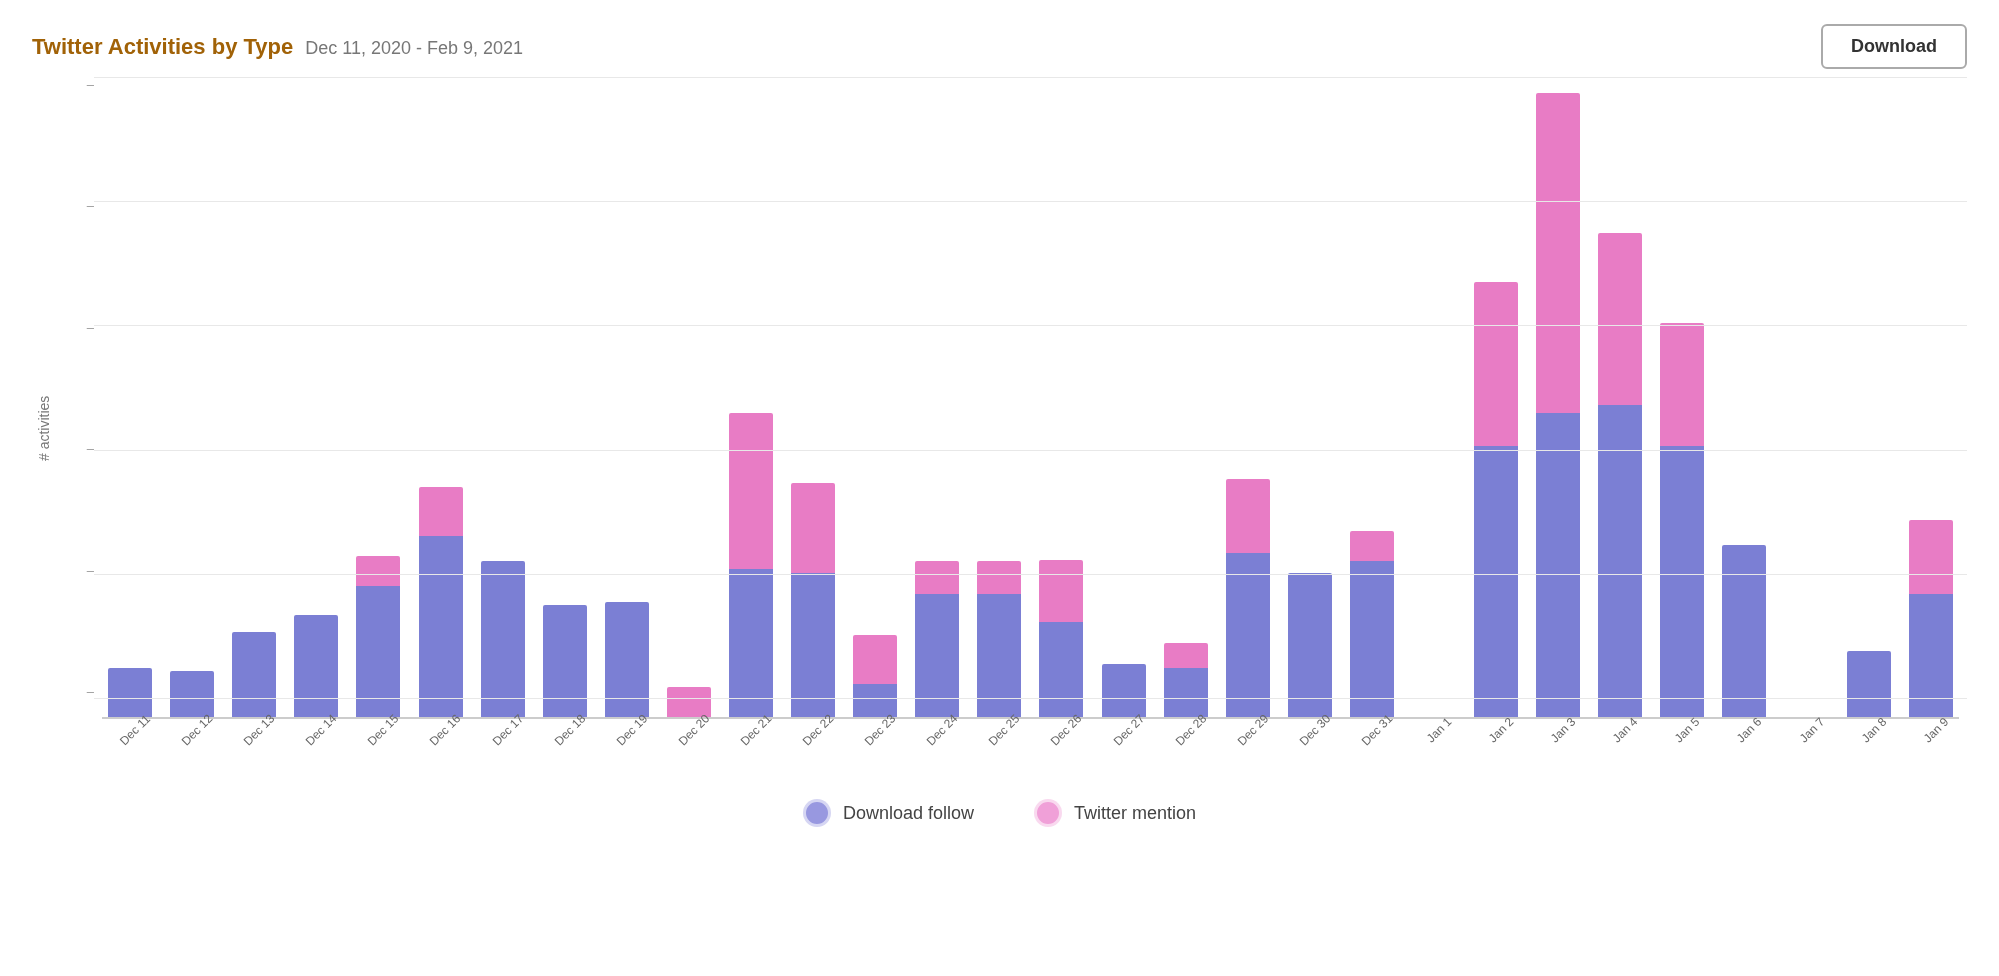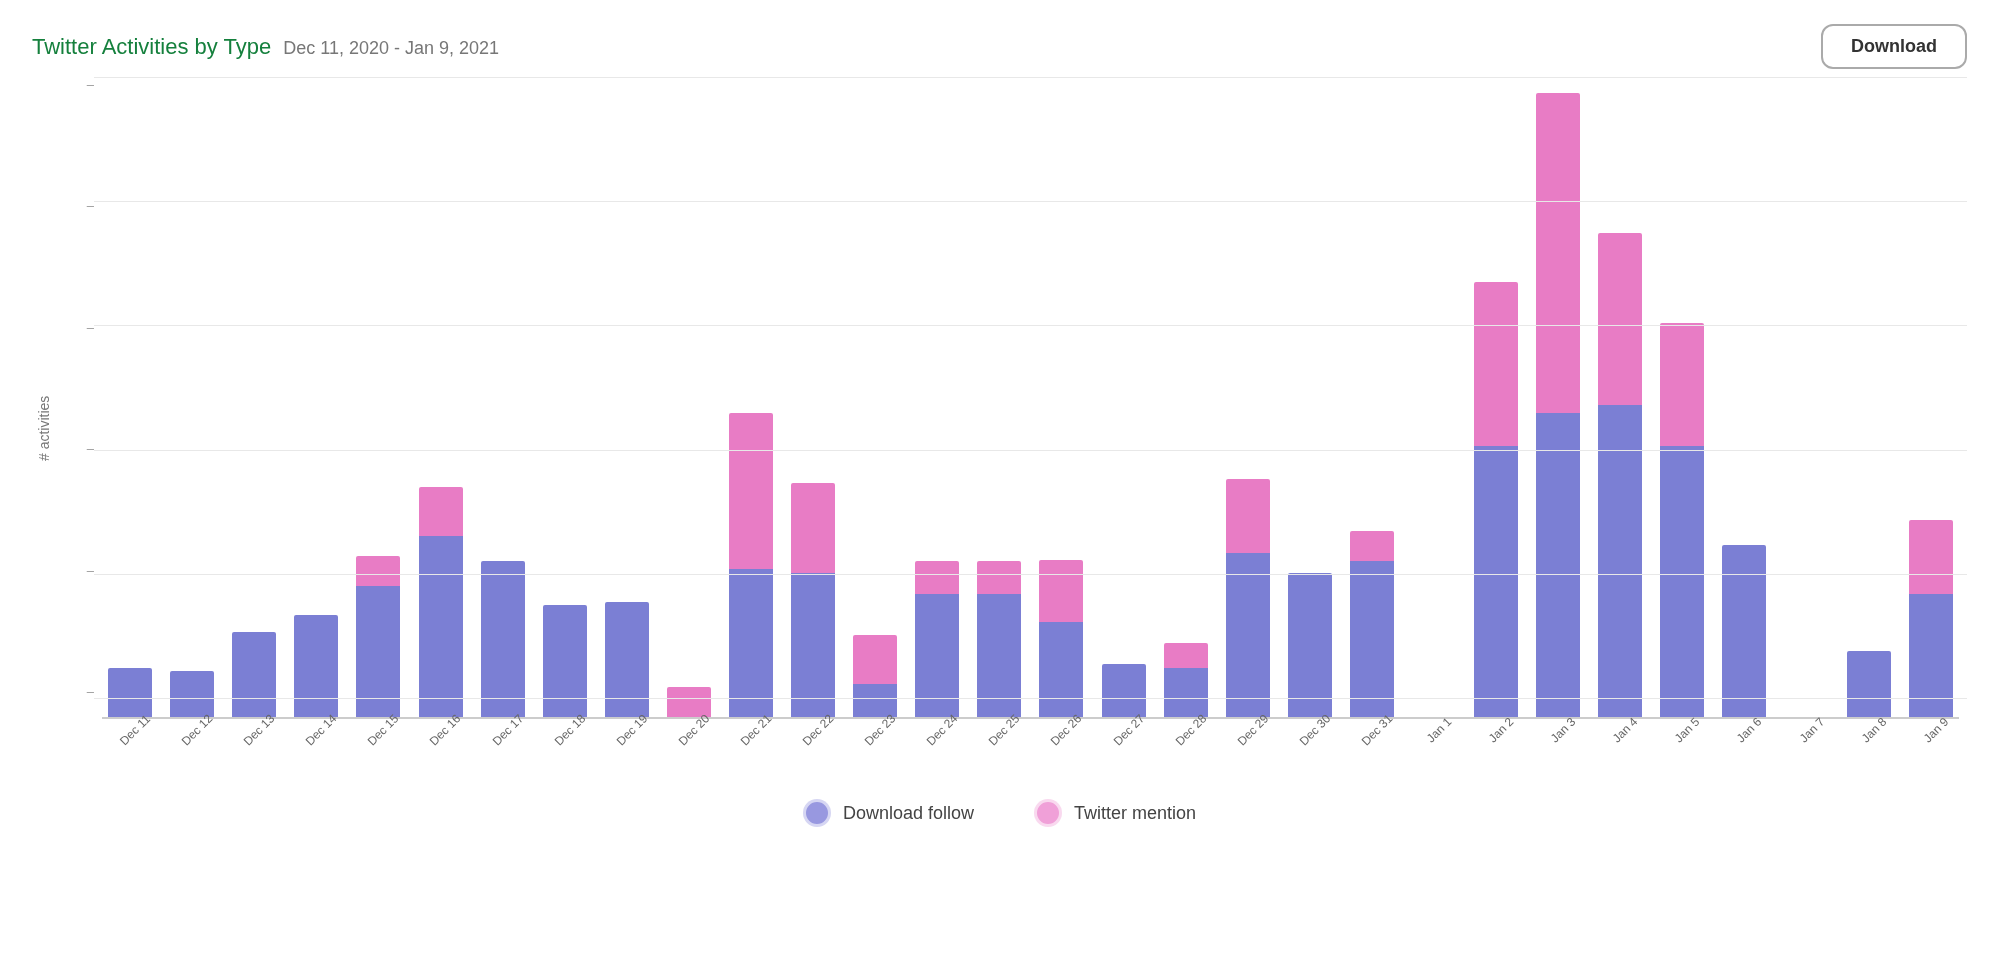--- a/index.html
+++ b/index.html
@@ -17,37 +17,37 @@
       justify-content: space-between;
       margin-bottom: 8px;
     }
     .title-group {
       display: flex;
       align-items: baseline;
       gap: 12px;
     }
     .chart-title {
       font-size: 22px;
-      font-weight: 400;
-      color: #15803d;
+      font-weight: 700;
+      color: #a16207;
     }
     .date-range {
       font-size: 18px;
       color: #777;
       font-weight: 400;
     }
     .download-btn {
       border: 2px solid #aaa;
       background: #fff;
       padding: 10px 28px;
       font-size: 18px;
       font-weight: 700;
       color: #333;
       cursor: pointer;
-      border-radius: 12px;
+      border-radius: 6px;
     }
 
     .chart-area {
       display: flex;
       flex-direction: column;
       margin-top: 8px;
       position: relative;
     }
 
     .chart-inner {
@@ -187,21 +187,21 @@
       background: #ccc;
       margin: 0 8px;
     }
   </style>
 </head>
 <body>
 
 <div class="header">
   <div class="title-group">
     <span class="chart-title">Twitter Activities by Type</span>
-    <span class="date-range">Dec 11, 2020 - Jan 9, 2021</span>
+    <span class="date-range">Dec 11, 2020 - Feb 9, 2021</span>
   </div>
   <button class="download-btn">Download</button>
 </div>
 
 <div class="chart-area">
   <div class="chart-inner">
     <div class="y-axis-label"># activities</div>
     <div class="y-axis">
       <span class="y-tick">–</span>
       <span class="y-tick">–</span>

